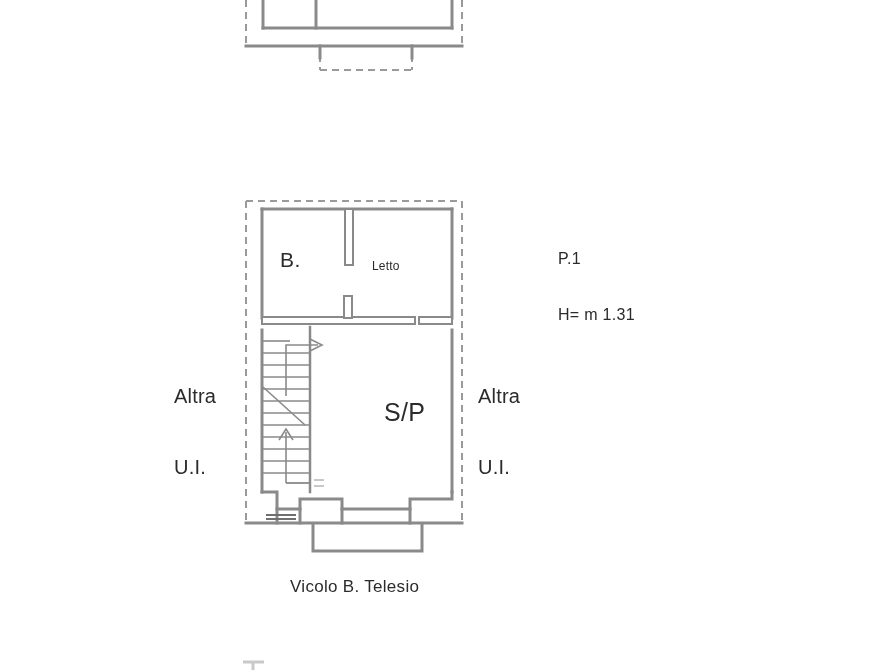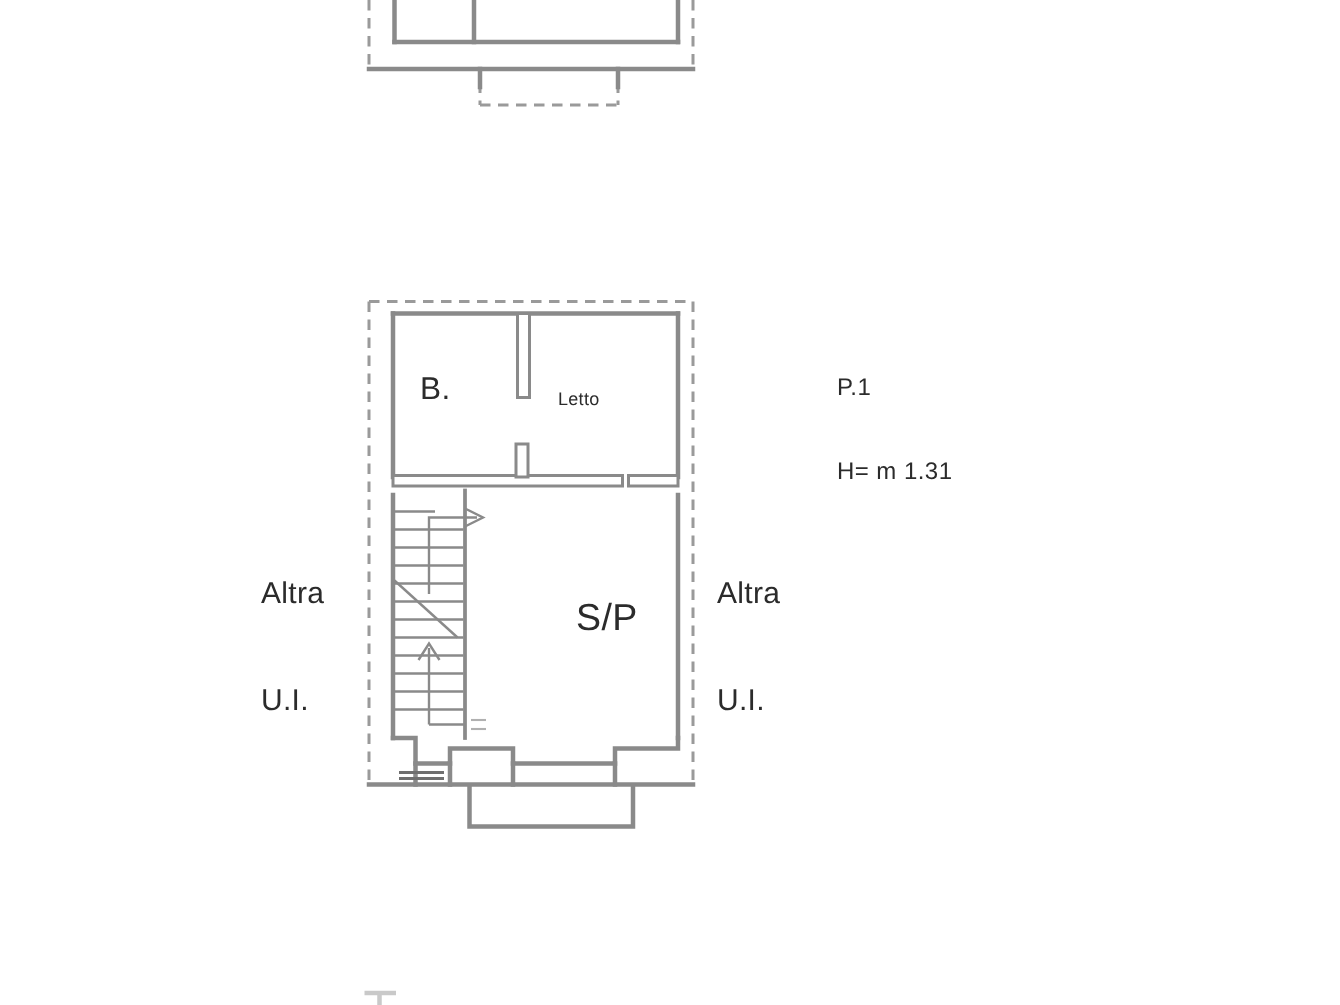--- a/index.html
+++ b/index.html
@@ -222,14 +222,15 @@
   <div class="txt txt-altra-right">
     <span class="txt-line">Altra</span>
     <span class="txt-line">U.I.</span>
   </div>
 
   <div class="txt txt-floor-info">
     <span class="txt-line">P.1</span>
     <span class="txt-line">H= m 1.31</span>
   </div>
 
+  <div class="txt txt-street">Vicolo B. Telesio</div>
 
 </div>
 
 </body></html>

